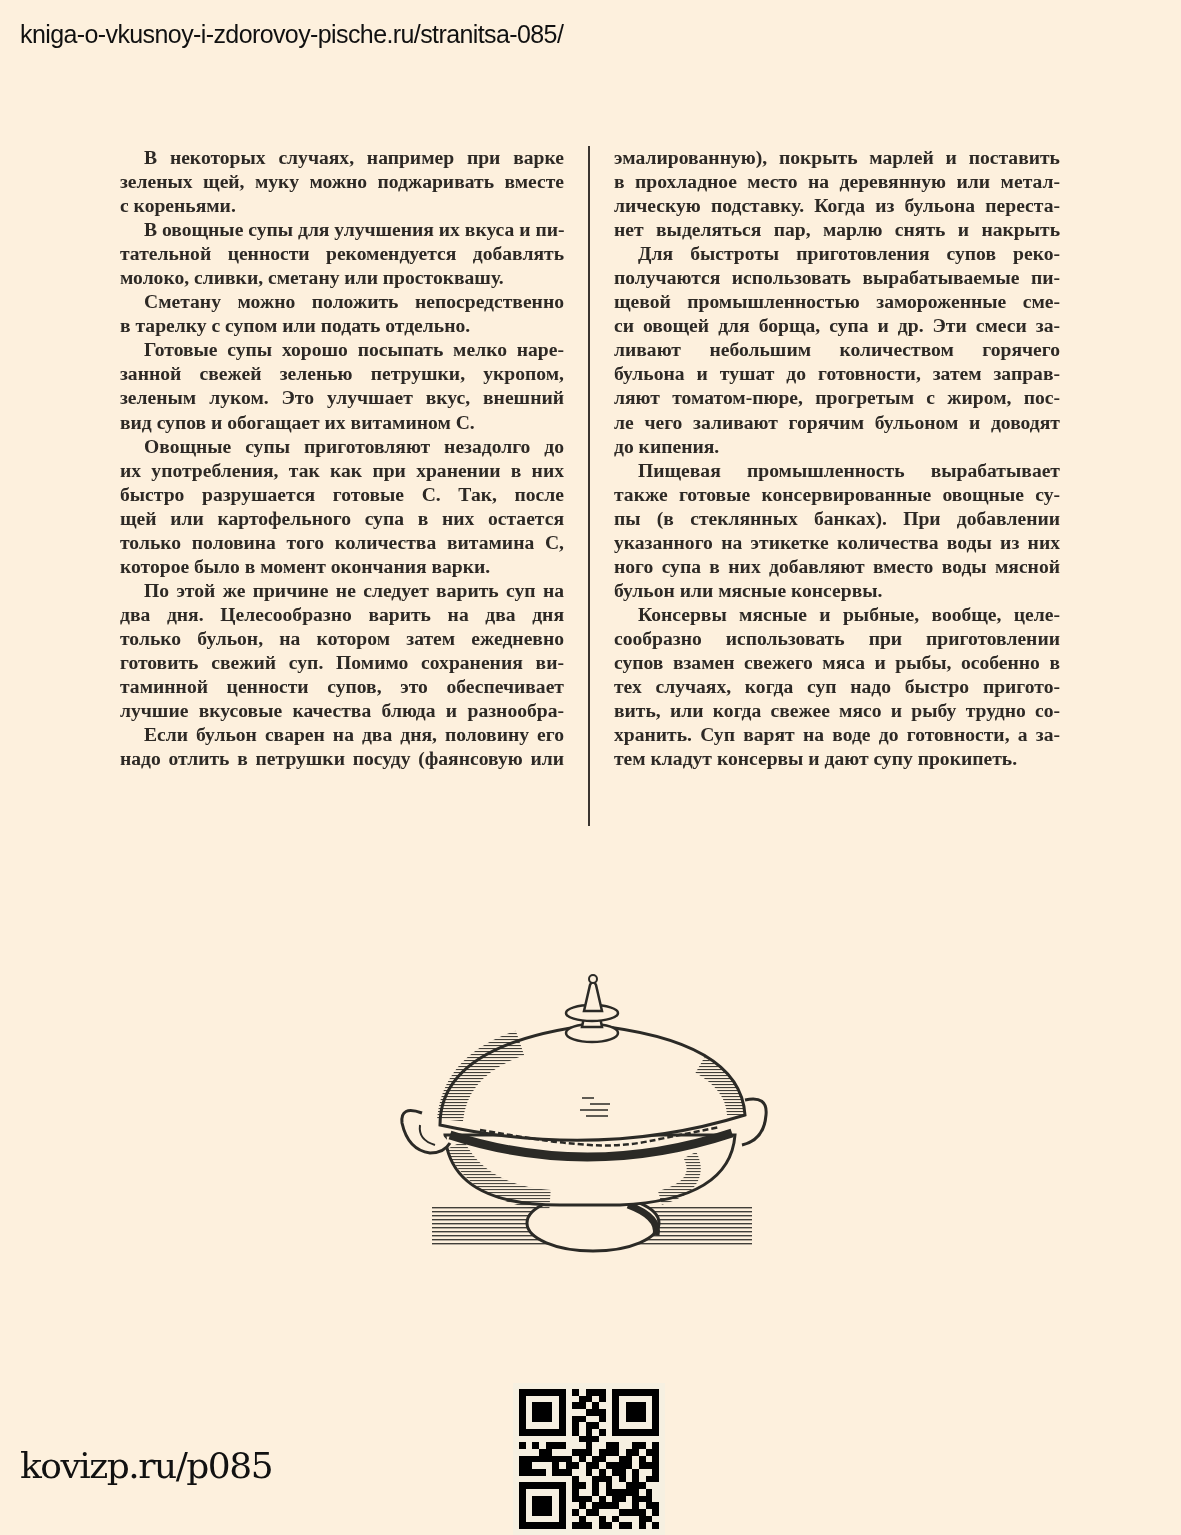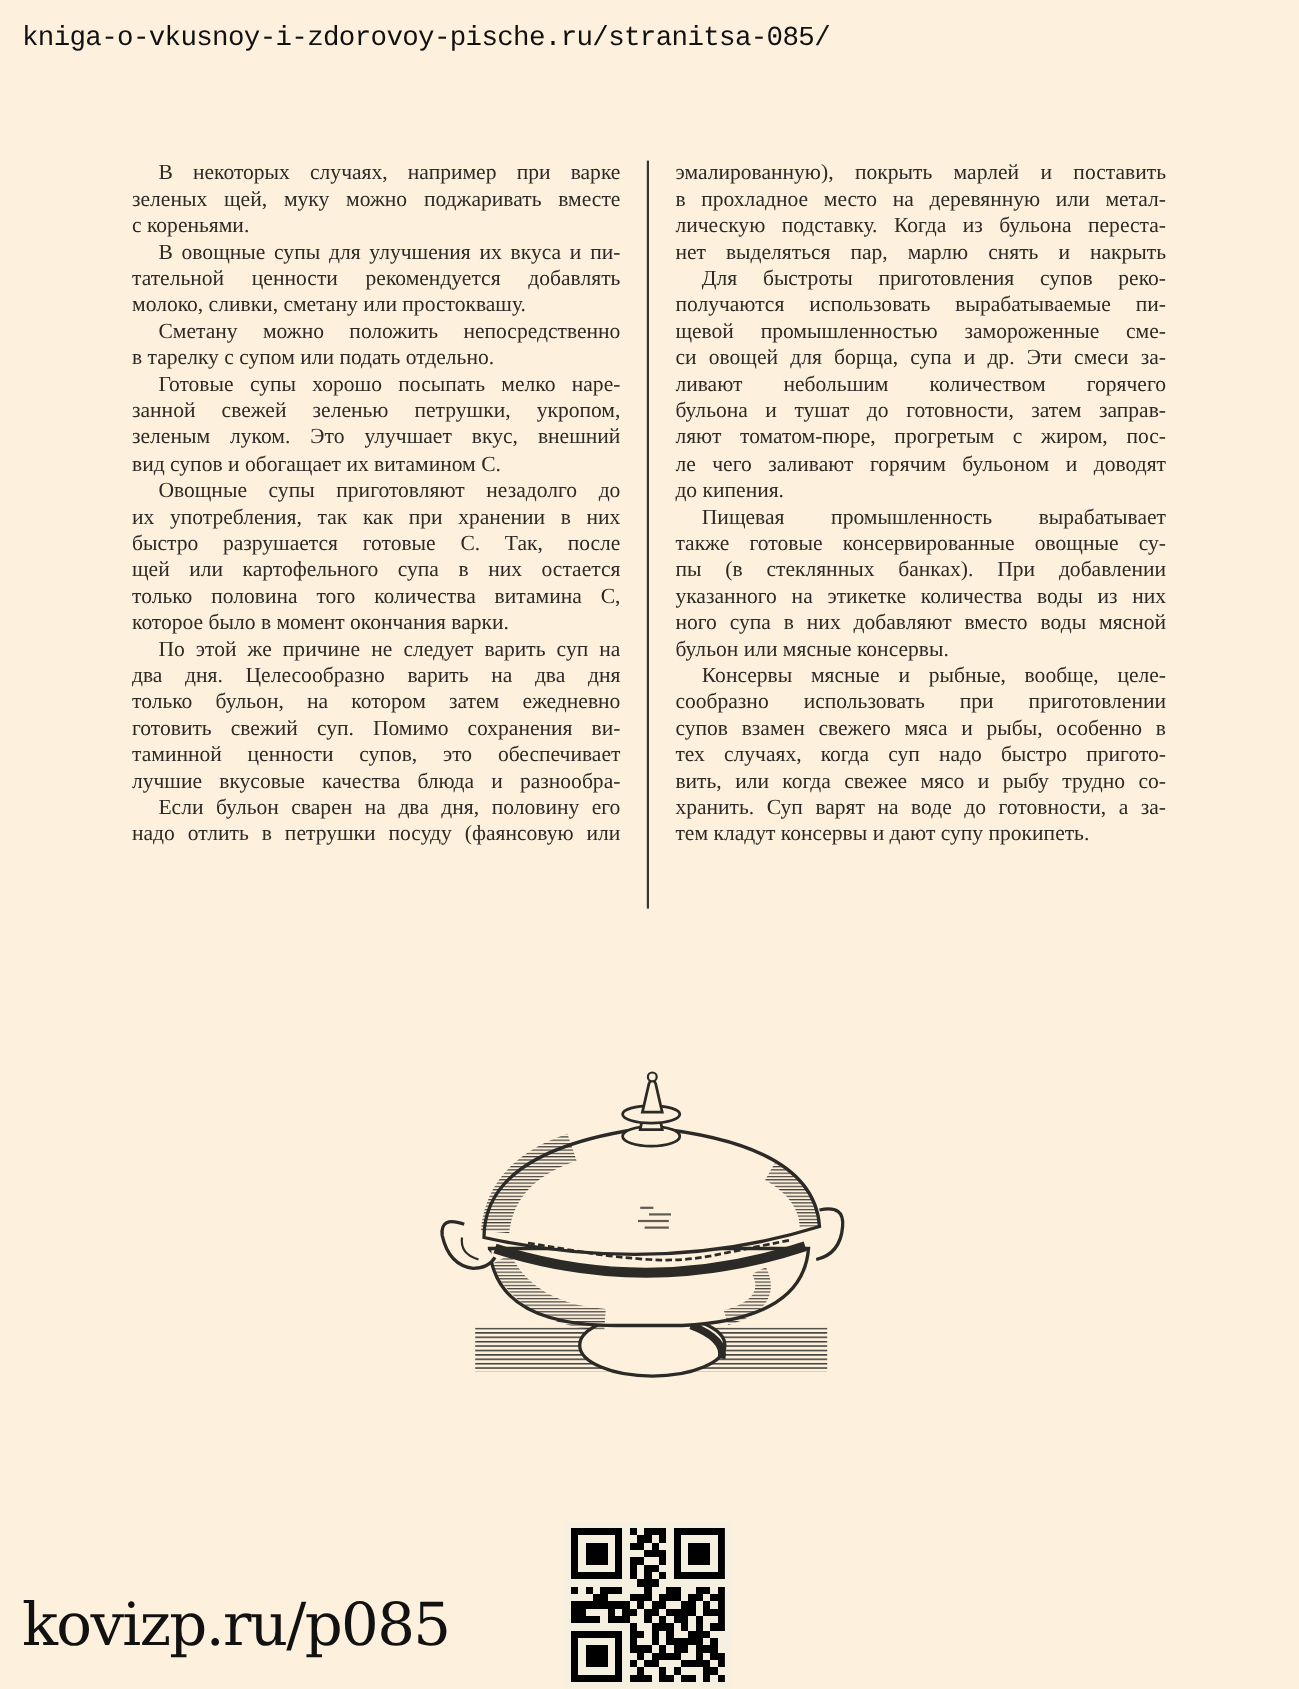--- a/index.html
+++ b/index.html
@@ -5,51 +5,52 @@
   html, body { margin: 0; padding: 0; }
   body {
     width: 1181px; height: 1535px;
     background: #fdf0dd;
     position: relative; overflow: hidden;
     font-family: "DejaVu Serif", "Liberation Serif", serif;
     color: #2a2622;
   }
   .header-url {
     position: absolute; left: 20px; top: 20px;
-    font-family: Liberation Mono, monospace;
+    font-family: Liberation Sans, sans-serif;
     font-size: 25px; color: #111;
     letter-spacing: -0.6px;
     white-space: nowrap;
   }
   .column {
     position: absolute; top: 146px;
     font-family: "Liberation Serif", serif;
     font-size: 19.6px; line-height: 24.05px;
     color: #2d2925;
   }
   .col-left { left: 120px; width: 444px; }
   .col-right { left: 614px; width: 446px; }
   .line {
     display: block; white-space: nowrap;
     text-align: justify; text-align-last: justify;
     height: 24.05px;
+    font-weight: bold;
   }
   .line.last { text-align-last: left; }
   .line.indent { padding-left: 24px; }
   .divider {
     position: absolute; left: 588px; top: 146px;
     width: 1.5px; height: 680px; background: #3a3530;
   }
   .illustration {
     position: absolute; left: 360px; top: 955px; width: 460px; height: 330px;
   }
   .footer-url {
     position: absolute; left: 20px; top: 1445px;
     font-family: "DejaVu Serif", serif;
-    font-size: 54px; color: #111;
+    font-size: 36px; color: #111;
     letter-spacing: -1.5px;
     white-space: nowrap;
   }
   .qr {
     position: absolute; left: 513px; top: 1383px;
     width: 152px; height: 152px;
     background: #f6f0e1;
   }
   .qr svg { position: absolute; left: 6px; top: 6px; }
 </style>

